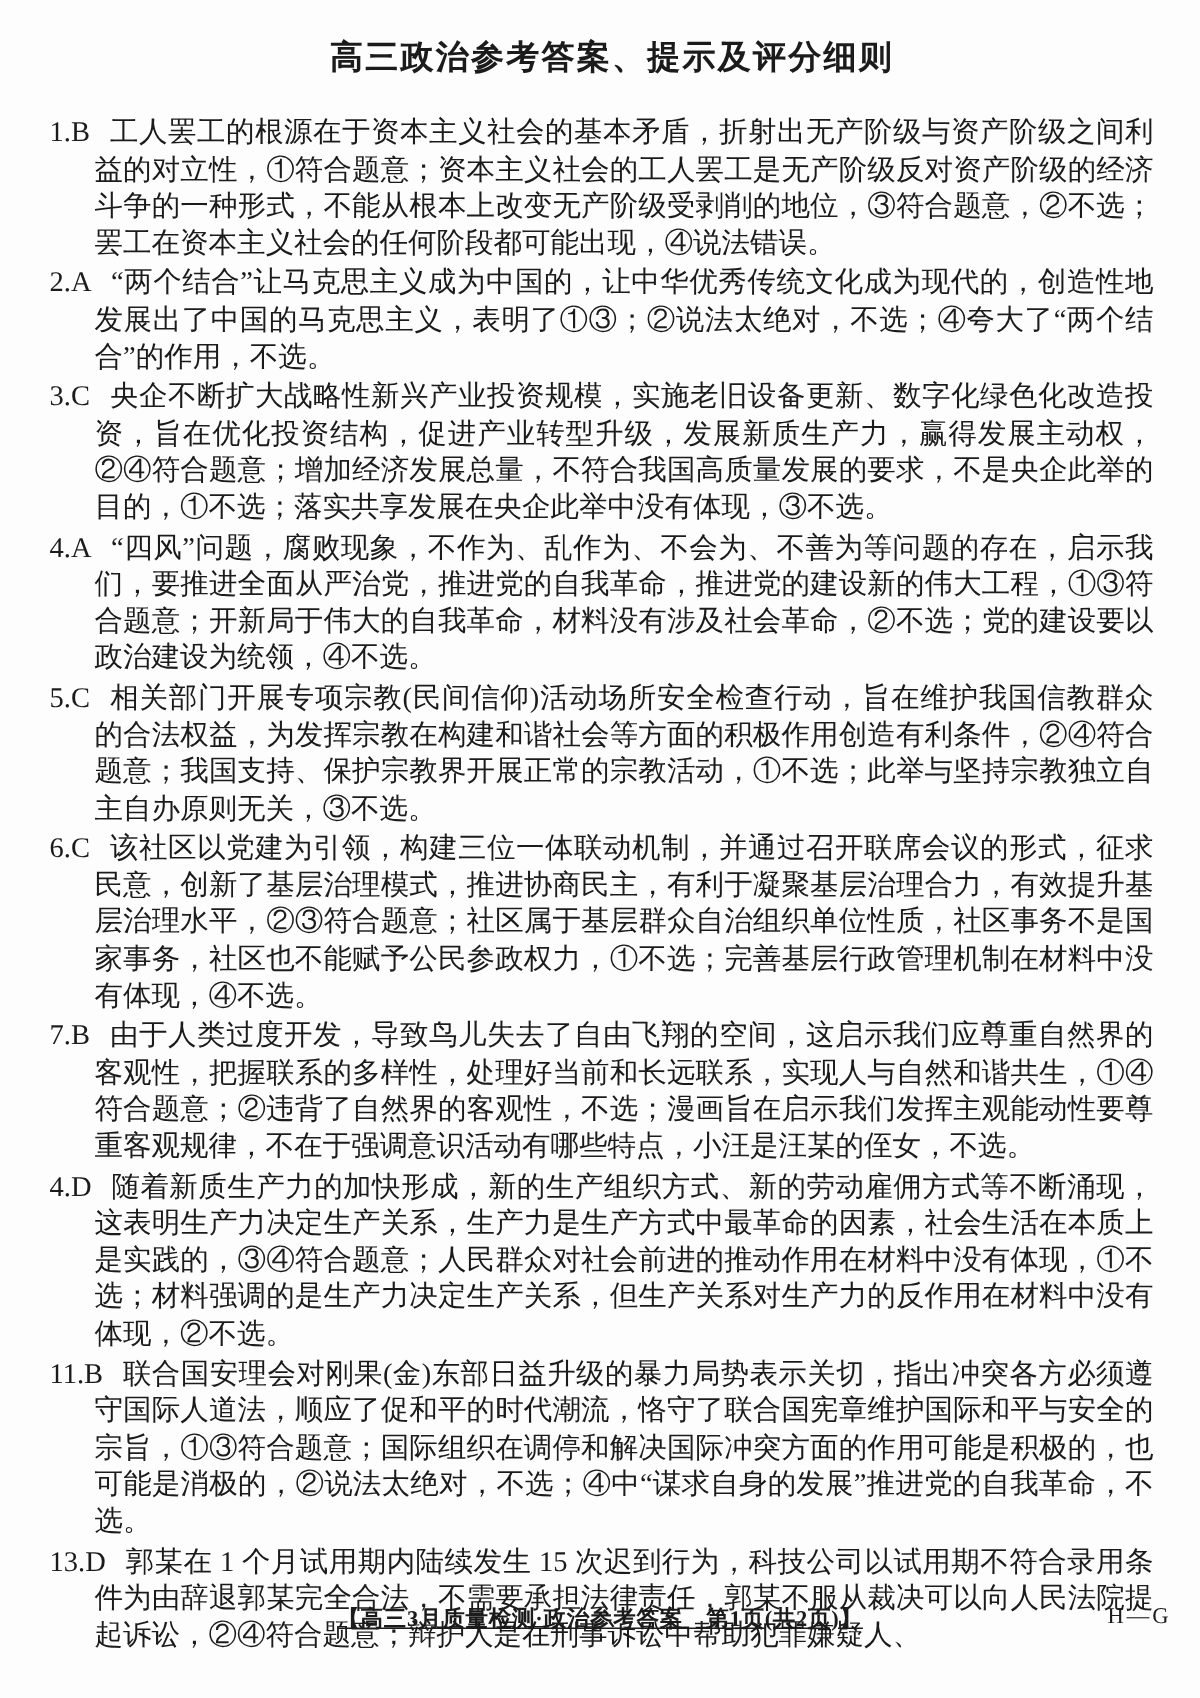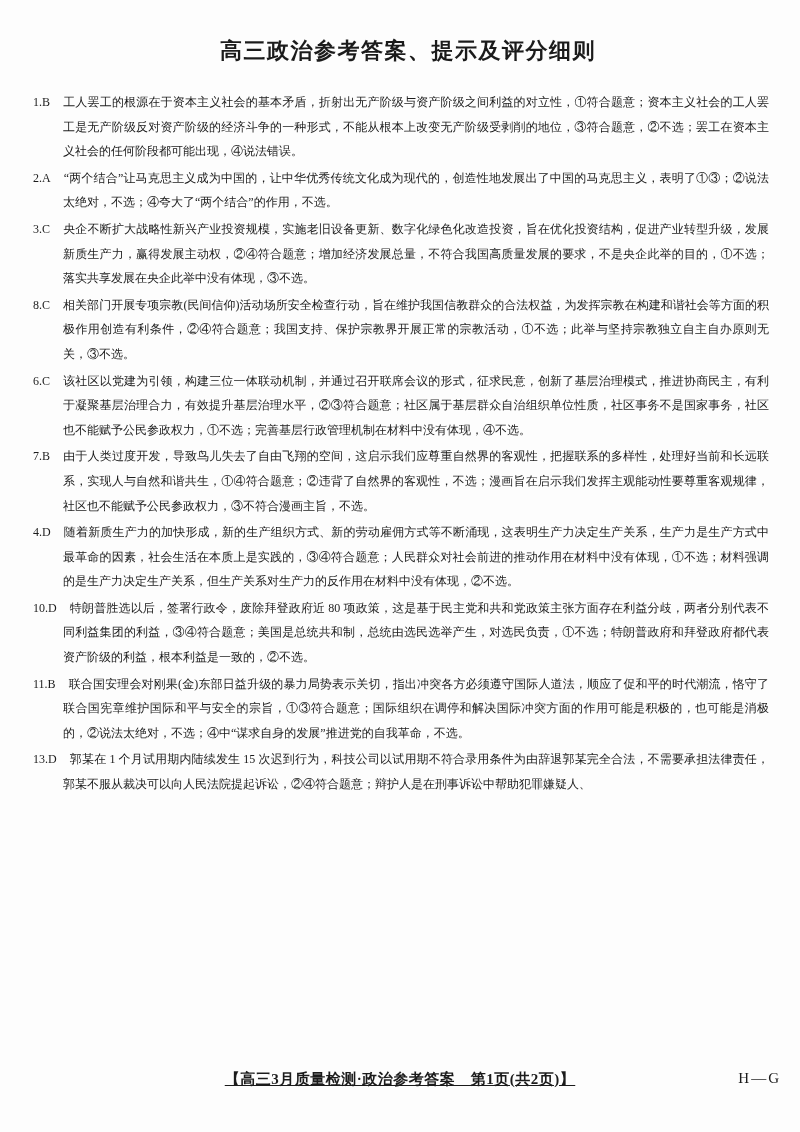--- a/index.html
+++ b/index.html
@@ -8,33 +8,33 @@
     width: 800px;
     height: 1132px;
     margin: 0 auto;
     background: #fdfdfd;
     color: #1b1b1b;
     font-family: "Liberation Serif", "DejaVu Serif", serif;
     box-sizing: border-box;
     overflow: hidden;
   }
   .title {
-    padding-top: 36px;
+    padding-top: 23px;
     text-align: center;
     font-size: 22px;
     font-weight: bold;
     letter-spacing: 1.5px;
     margin-left: 16px;
   }
   .content {
     padding: 24px 31px 0 33px;
   }
   .item {
     margin: 0 0 2px 0;
-    font-size: 12px;
+    font-size: 19px;
     line-height: 24.6px;
     text-align: justify;
     padding-left: 30px;
     text-indent: -30px;
   }
   .item-label {
     padding-right: 13px;
     white-space: nowrap;
   }
   .footer {
@@ -64,25 +64,25 @@
 <body>
 
 <div class="page">
 
   <div class="title">高三政治参考答案、提示及评分细则</div>
 
   <div class="content">
     <p class="item"><span class="item-label">1.B</span><span>工人罢工的根源在于资本主义社会的基本矛盾，折射出无产阶级与资产阶级之间利益的对立性，①符合题意；资本主义社会的工人罢工是无产阶级反对资产阶级的经济斗争的一种形式，不能从根本上改变无产阶级受剥削的地位，③符合题意，②不选；罢工在资本主义社会的任何阶段都可能出现，④说法错误。</span></p>
     <p class="item"><span class="item-label">2.A</span><span>“两个结合”让马克思主义成为中国的，让中华优秀传统文化成为现代的，创造性地发展出了中国的马克思主义，表明了①③；②说法太绝对，不选；④夸大了“两个结合”的作用，不选。</span></p>
     <p class="item"><span class="item-label">3.C</span><span>央企不断扩大战略性新兴产业投资规模，实施老旧设备更新、数字化绿色化改造投资，旨在优化投资结构，促进产业转型升级，发展新质生产力，赢得发展主动权，②④符合题意；增加经济发展总量，不符合我国高质量发展的要求，不是央企此举的目的，①不选；落实共享发展在央企此举中没有体现，③不选。</span></p>
-    <p class="item"><span class="item-label">8.C</span><span>相关部门开展专项宗教(民间信仰)活动场所安全检查行动，旨在维护我国信教群众的合法权益，为发挥宗教在构建和谐社会等方面的积极作用创造有利条件，②④符合题意；我国支持、保护宗教界开展正常的宗教活动，①不选；此举与坚持宗教独立自主自办原则无关，③不选。</span></p>
+    <p class="item"><span class="item-label">4.A</span><span>“四风”问题，腐败现象，不作为、乱作为、不会为、不善为等问题的存在，启示我们，要推进全面从严治党，推进党的自我革命，推进党的建设新的伟大工程，①③符合题意；开新局于伟大的自我革命，材料没有涉及社会革命，②不选；党的建设要以政治建设为统领，④不选。</span></p>
+    <p class="item"><span class="item-label">5.C</span><span>相关部门开展专项宗教(民间信仰)活动场所安全检查行动，旨在维护我国信教群众的合法权益，为发挥宗教在构建和谐社会等方面的积极作用创造有利条件，②④符合题意；我国支持、保护宗教界开展正常的宗教活动，①不选；此举与坚持宗教独立自主自办原则无关，③不选。</span></p>
     <p class="item"><span class="item-label">6.C</span><span>该社区以党建为引领，构建三位一体联动机制，并通过召开联席会议的形式，征求民意，创新了基层治理模式，推进协商民主，有利于凝聚基层治理合力，有效提升基层治理水平，②③符合题意；社区属于基层群众自治组织单位性质，社区事务不是国家事务，社区也不能赋予公民参政权力，①不选；完善基层行政管理机制在材料中没有体现，④不选。</span></p>
-    <p class="item"><span class="item-label">7.B</span><span>由于人类过度开发，导致鸟儿失去了自由飞翔的空间，这启示我们应尊重自然界的客观性，把握联系的多样性，处理好当前和长远联系，实现人与自然和谐共生，①④符合题意；②违背了自然界的客观性，不选；漫画旨在启示我们发挥主观能动性要尊重客观规律，社区也不能赋予公民参政权力，③不符合漫画主旨，不选。</span></p>
+    <p class="item"><span class="item-label">7.B</span><span>由于人类过度开发，导致鸟儿失去了自由飞翔的空间，这启示我们应尊重自然界的客观性，把握联系的多样性，处理好当前和长远联系，实现人与自然和谐共生，①④符合题意；②违背了自然界的客观性，不选；漫画旨在启示我们发挥主观能动性要尊重客观规律，不在于强调意识活动有哪些特点，小汪是汪某的侄女，不选。</span></p>
     <p class="item"><span class="item-label">4.D</span><span>随着新质生产力的加快形成，新的生产组织方式、新的劳动雇佣方式等不断涌现，这表明生产力决定生产关系，生产力是生产方式中最革命的因素，社会生活在本质上是实践的，③④符合题意；人民群众对社会前进的推动作用在材料中没有体现，①不选；材料强调的是生产力决定生产关系，但生产关系对生产力的反作用在材料中没有体现，②不选。</span></p>
-    <p class="item"><span class="item-label">10.D</span><span>特朗普胜选以后，签署行政令，废除拜登政府近 80 项政策，这是基于民主党和共和党政策主张方面存在利益分歧，两者分别代表不同利益集团的利益，③④符合题意；美国是总统共和制，总统由选民选举产生，对选民负责，①不选；特朗普政府和拜登政府都代表资产阶级的利益，根本利益是一致的，②不选。</span></p>
     <p class="item"><span class="item-label">11.B</span><span>联合国安理会对刚果(金)东部日益升级的暴力局势表示关切，指出冲突各方必须遵守国际人道法，顺应了促和平的时代潮流，恪守了联合国宪章维护国际和平与安全的宗旨，①③符合题意；国际组织在调停和解决国际冲突方面的作用可能是积极的，也可能是消极的，②说法太绝对，不选；④中“谋求自身的发展”推进党的自我革命，不选。</span></p>
     <p class="item"><span class="item-label">13.D</span><span>郭某在 1 个月试用期内陆续发生 15 次迟到行为，科技公司以试用期不符合录用条件为由辞退郭某完全合法，不需要承担法律责任，郭某不服从裁决可以向人民法院提起诉讼，②④符合题意；辩护人是在刑事诉讼中帮助犯罪嫌疑人、</span></p>
   </div>
 
   <div class="footer">
     <span class="footer-center">【高三3月质量检测·政治参考答案　第1页(共2页)】</span>
     <span class="footer-right">H—G</span>
   </div>
 
 </div>

